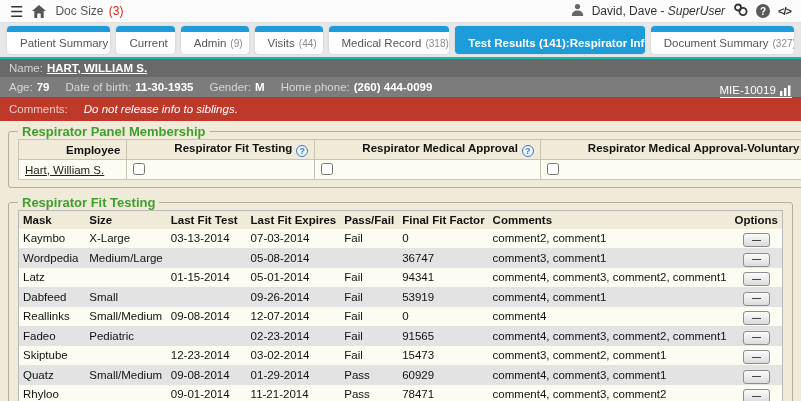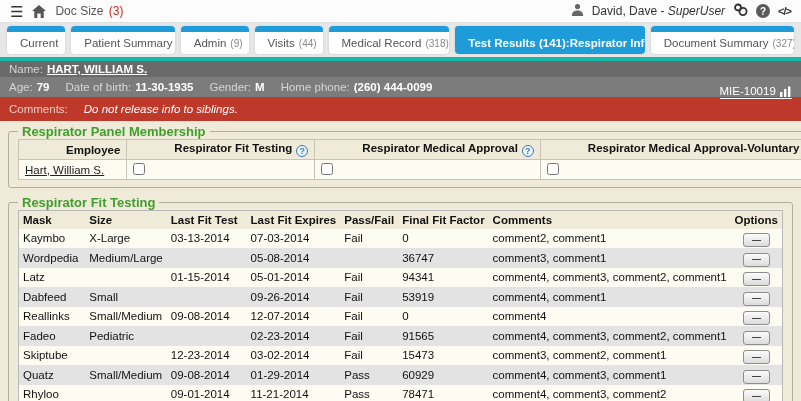--- a/index.html
+++ b/index.html
@@ -23,21 +23,21 @@
   .tabstrip { height:35px; background:#e7e7e7; border-top:1px solid #e0e0e0; display:flex; align-items:center; padding:0 7px; gap:6px; }
   .tab { background:#fff; border-radius:4px; height:28px; display:flex; flex-direction:column; overflow:hidden; cursor:pointer; box-shadow:0 0 2px rgba(0,0,0,.15); }
   .tab .cap { height:6px; background:#1e9cd9; flex:none; }
   .tab .lbl { flex:1; display:flex; align-items:center; padding:0 13px; font-size:11.5px; color:#555; white-space:nowrap; }
   .tab .cnt { font-size:10px; color:#888; margin-left:4px; }
   .tab.active { background:#1e9cd9; }
   .tab.active .lbl { color:#fff; font-weight:bold; }
 
   
   .bar { display:flex; align-items:center; padding:0 9px; font-size:11.5px; color:#fff; }
-  .bar-name { height:20px; background:#696969; border-top:4px solid #14b8a6; }
+  .bar-name { height:20px; background:#696969; border-top:2px solid #14b8a6; }
   .bar-demo { height:20px; background:#7c7c7c; gap:16px; }
   .bar-comments { height:24px; background:#bf392b; gap:14px; }
   .b-label { color:#d6d6d6; margin-right:4px; }
   .patient-name { color:#fff; font-weight:bold; text-decoration:underline; cursor:pointer; }
   .demo-item { display:flex; align-items:center; }
   .demo-item b { color:#fff; }
   .bar-right { margin-left:auto; display:flex; gap:6px;margin-top:45px; }
   .pid { color:#fff; }
   .chart-link { display:flex; align-items:flex-end; border-bottom:1px solid #fff; padding-bottom:1px; cursor:pointer; }
   .c-label { color:#eccac3; margin-right:2px; }
@@ -102,27 +102,27 @@
       </span>
       <span class="circle-help">?</span>
       <span class="code-ic">&lt;/&gt;</span>
     </span>
   </div>
 
   <div class="tabstrip">
     <div class="tab">
         <div class="cap"></div>
         <div class="lbl">
+          <span>Patient Summary</span>
+        </div>
+      </div>
+    <div class="tab">
+        <div class="cap"></div>
+        <div class="lbl">
           <span>Current</span>
-        </div>
-      </div>
-    <div class="tab">
-        <div class="cap"></div>
-        <div class="lbl">
-          <span>Patient Summary</span>
         </div>
       </div>
     <div class="tab">
         <div class="cap"></div>
         <div class="lbl">
           <span>Admin</span>
           <span class="cnt">(9)</span>
         </div>
       </div>
     <div class="tab">

